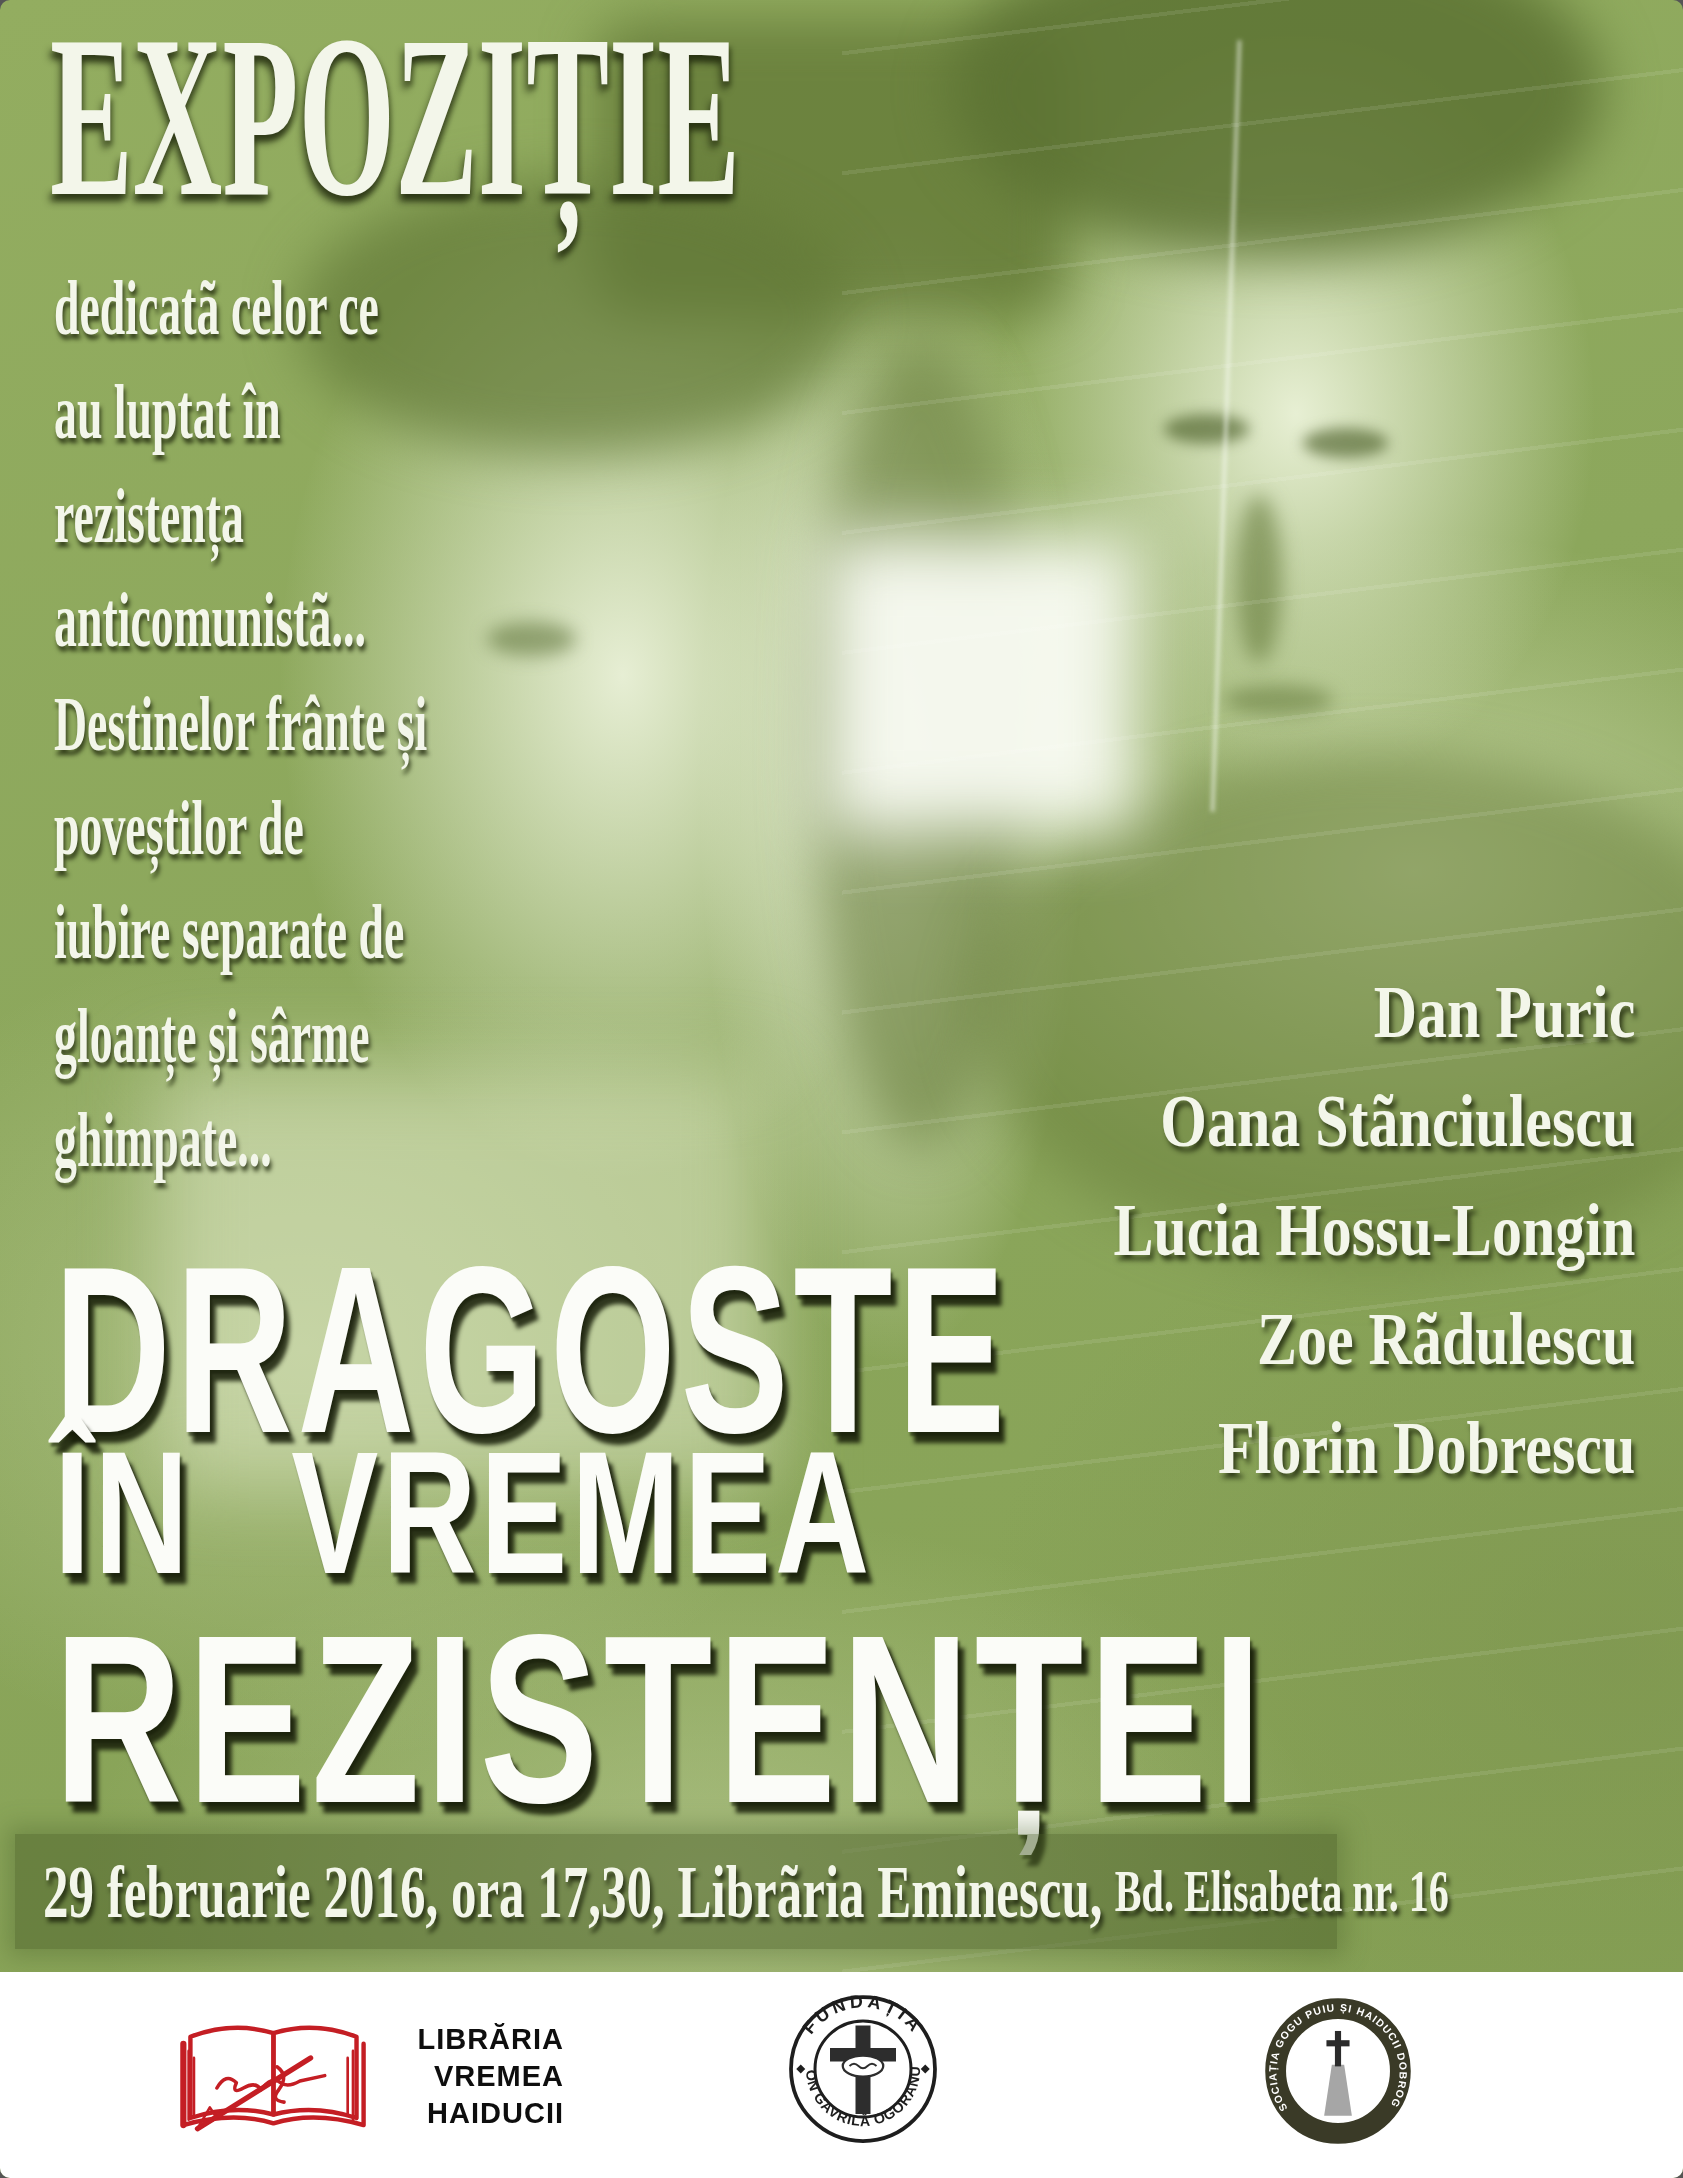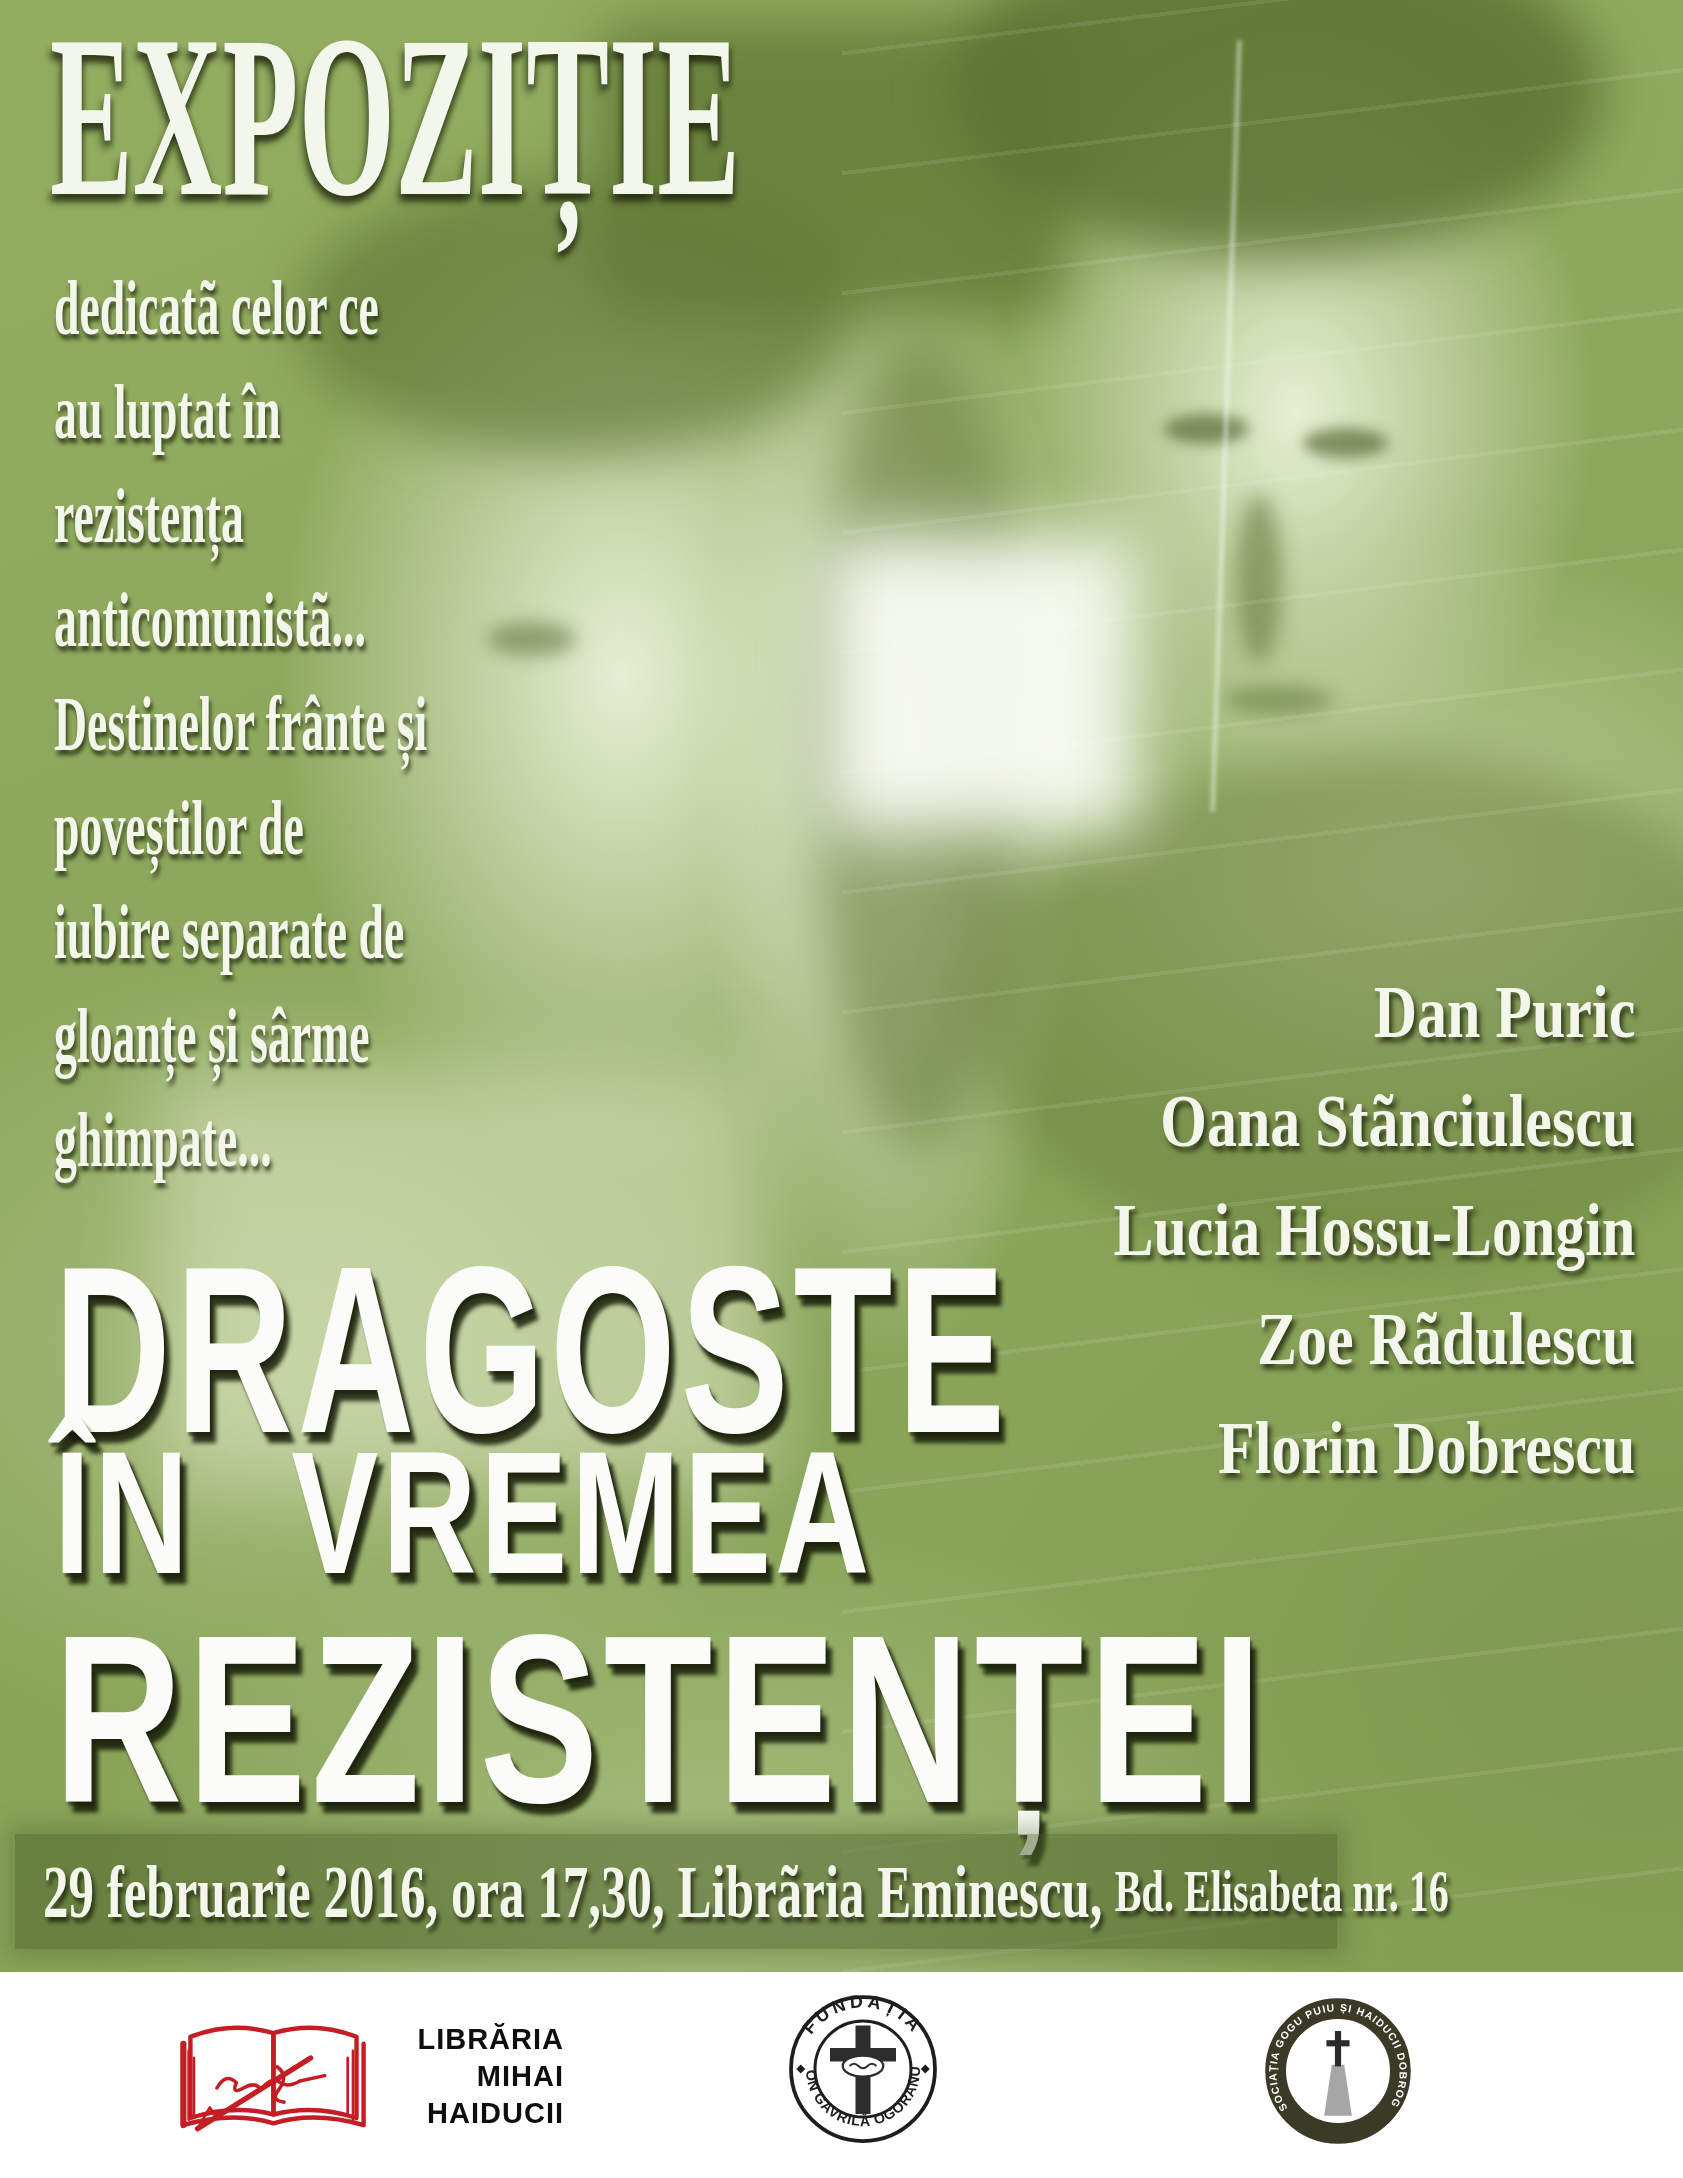--- a/index.html
+++ b/index.html
@@ -2,20 +2,21 @@
 <html><head>
 <meta charset="utf-8">
 <style>
   html,body{margin:0;padding:0;background:#555;}
   #poster{
     position:relative;
     width:1683px;height:2178px;
     overflow:hidden;
     background:linear-gradient(160deg,#93ad60 0%,#8ca75c 40%,#85a054 100%);
     font-family:"Liberation Serif","DejaVu Serif",serif;
+    border-radius:10px;
   }
   
   .ph{position:absolute;pointer-events:none;}
   .photo-wash{
     left:0;top:0;width:1683px;height:2178px;
     background:
       radial-gradient(ellipse 554px 812px at 37% 31%, rgba(238,244,222,.92), rgba(238,244,222,0) 62%),
       radial-gradient(ellipse 297px 891px at 53% 36%, rgba(244,248,232,.85), rgba(244,248,232,0) 65%),
       radial-gradient(ellipse 475px 604px at 77% 19%, rgba(236,243,218,.95), rgba(236,243,218,0) 63%),
       radial-gradient(ellipse 752px 515px at 84% 40%, rgba(214,226,184,.7), rgba(214,226,184,0) 66%),
@@ -165,21 +166,21 @@
           <path d="M20,44 L20,122 M26,52 L26,116" stroke-width="3"></path>
           <path d="M206,44 L206,122 M200,52 L200,116" stroke-width="3"></path>
           <path d="M30,132 L158,52" stroke-width="6"></path>
           <path d="M30,132 L52,120 L44,108 Z" stroke-width="3"></path>
           <path d="M52,86 q10,-18 22,-6 q-6,14 8,6 q14,-8 20,2 q12,-16 22,-8 q8,6 22,-2 l28,-6" stroke-width="4"></path>
           <path d="M120,62 q14,10 2,26 q-10,12 6,14" stroke-width="4"></path>
         </g>
       </svg>
       <div class="libraria-text">
         <div>LIBRĂRIA</div>
-        <div>MIHAI</div>
+        <div>VREMEA</div>
         <div>HAIDUCII</div>
       </div>
     </div>
 
     <div class="seal fundatia">
       <svg width="150" height="150" viewBox="0 0 200 200">
         <defs>
           <path id="fnd-top" d="M 18,100 A 82,82 0 0 1 182,100"></path>
           <path id="fnd-bot" d="M 24,100 A 76,76 0 0 0 176,100"></path>
         </defs>

